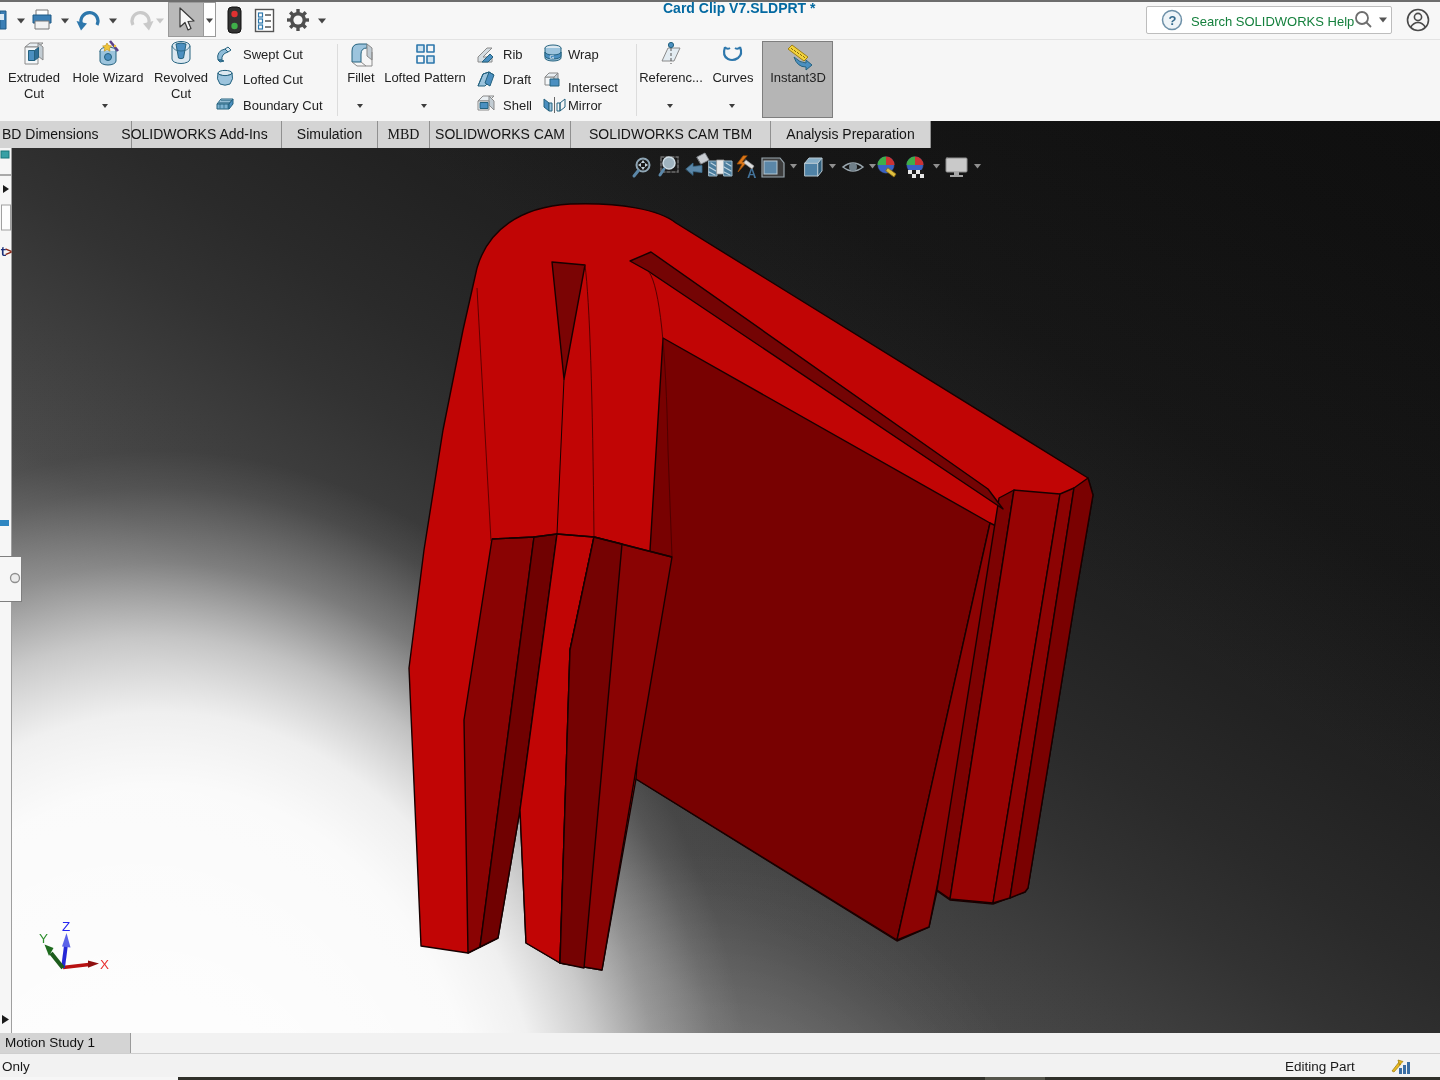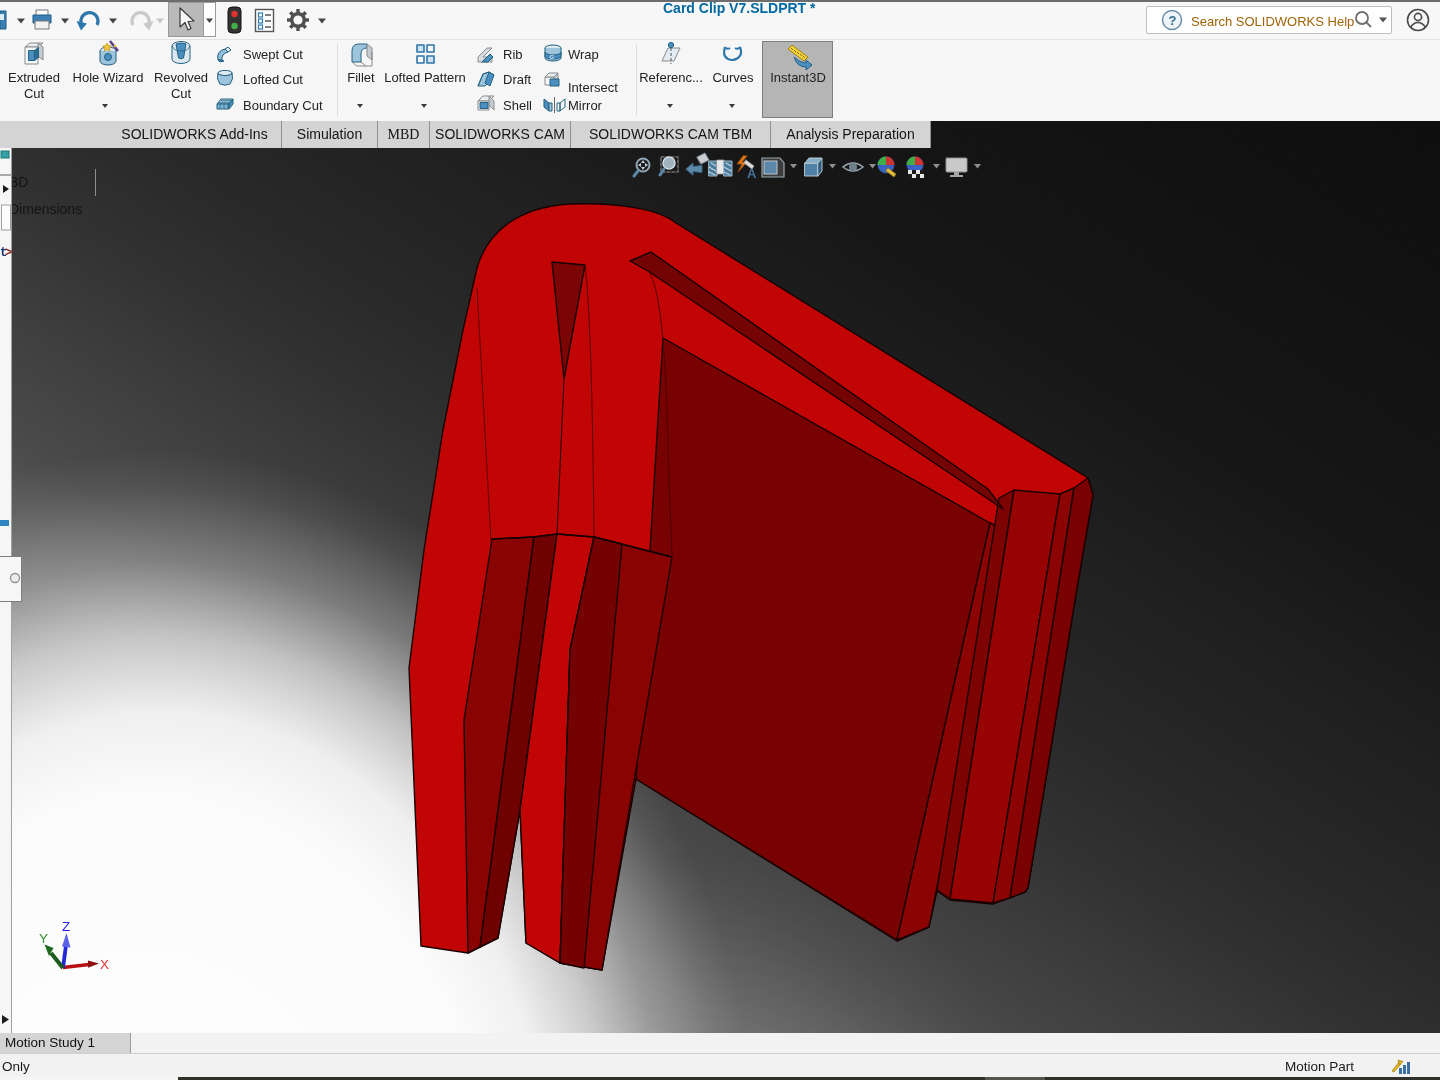--- a/index.html
+++ b/index.html
@@ -2,21 +2,21 @@
 <html><head>
 <meta charset="utf-8">
 <style>
 * { margin:0; padding:0; box-sizing:border-box; }
 html,body { width:1440px; height:1080px; overflow:hidden; font-family:"Liberation Sans", sans-serif; background:#f6f6f6;}
 #page { position:relative; width:1440px; height:1080px; }
 .abs { position:absolute; }
 #titlebar { left:0; top:0; width:1440px; height:39px; background:#f7f7f7; border-top:2px solid #6d6d6d; }
 #titletext { left:663px; top:0; width:240px; font-size:14px; color:#0369a1; white-space:nowrap;font-weight:bold; }
 #searchbox { left:1146px; top:6px; width:246px; height:28px; background:#fff; border:1px solid #bdbdbd; border-radius:2px; }
-#searchtext { left:1191px; top:14px; font-size:13px; color:#a16207; }
+#searchtext { left:1191px; top:14px; font-size:13px; color:#15803d; }
 #ribbon { left:0; top:39px; width:1440px; height:82px; background:#f6f6f6; border-top:1px solid #e3e3e3; }
 .rlbl { position:absolute; font-size:13px; color:#222; text-align:center; white-space:nowrap; }
 .sep { position:absolute; width:1px; background:#dcdcdc; top:44px; height:72px; }
 .caret { position:absolute; width:0; height:0; border-left:3.5px solid transparent; border-right:3.5px solid transparent; border-top:4.5px solid #3c3c3c; }
 #instant3d { left:762px; top:41px; width:71px; height:77px; background:#b5b5b5; border:1px solid #7e7e7e; }
 #tabs { left:0; top:121px; width:931px; height:27px; background:#d4d4d4; }
 .tab { position:absolute; top:121px; height:27px; font-size:14px; color:#141414; line-height:27px; border-right:1px solid #909090; text-align:center; }
 #leftstrip { left:0; top:148px; width:12px; height:885px; background:#f6f6f6; border-right:1px solid #9f9f9f; }
 #lefthandle { left:0; top:556px; width:22px; height:46px; background:#f6f6f6; border:1px solid #7f7f7f; border-left:none; }
 #motionbar { left:0; top:1033px; width:1440px; height:21px; background:#f2f2f2; border-bottom:1px solid #cfcfcf;}
@@ -360,21 +360,21 @@
   <div class="sep" style="left:636px;"></div>
   <div class="caret" style="left:102px;top:104px;"></div>
   <div class="caret" style="left:357px;top:104px;"></div>
   <div class="caret" style="left:421px;top:104px;"></div>
   <div class="caret" style="left:667px;top:104px;"></div>
   <div class="caret" style="left:729px;top:104px;"></div>
 </div>
 
 <div id="tabs" class="abs"></div>
 <div id="tablist">
-  <div class="tab" style="left:0;width:96px;text-align:left;padding-left:9px;margin-top:48px;">BD Dimensions</div>
+  <div class="tab" style="left:0;width:132px;text-align:left;padding-left:2px;">BD Dimensions</div>
   <div class="tab" style="left:108px;width:174px;">SOLIDWORKS Add-Ins</div>
   <div class="tab" style="left:282px;width:96px;">Simulation</div>
   <div class="tab" style="left:378px;width:52px;font-family:Liberation Serif, serif;">MBD</div>
   <div class="tab" style="left:430px;width:141px;">SOLIDWORKS CAM</div>
   <div class="tab" style="left:571px;width:200px;">SOLIDWORKS CAM TBM</div>
   <div class="tab" style="left:771px;width:160px;">Analysis Preparation</div>
 </div>
 
 <div id="leftstrip" class="abs"></div>
 <div id="lefthandle" class="abs"></div>
@@ -387,21 +387,21 @@
   <text x="5" y="108" font-size="12" font-weight="bold" fill="#8a2a1a" font-family="Liberation Mono">&gt;</text>
   <rect x="0" y="372" width="9" height="6" fill="#2e86c1"></rect>
   <circle cx="15" cy="430" r="4.5" fill="#ececec" stroke="#8f8f8f" stroke-width="1.3"></circle>
   <path d="M2,867 L9,871.5 L2,876 Z" fill="#1a1a1a"></path>
 </svg>
 
 <div id="motionbar" class="abs"></div>
 <div id="motiontab" class="abs">Motion Study 1</div>
 <div id="statusbar" class="abs"></div>
 <div class="abs" style="left:2px;top:1059px;font-size:13.5px;color:#1a1a1a;">Only</div>
-<div class="abs" style="left:1285px;top:1059px;font-size:13.5px;color:#1a1a1a;">Motion Part</div>
+<div class="abs" style="left:1285px;top:1059px;font-size:13.5px;color:#1a1a1a;">Editing Part</div>
 <svg class="abs" style="left:1390px;top:1059px" width="20" height="16" viewBox="0 0 20 16" id="statico">
   <rect x="9" y="9" width="3" height="6" fill="#3a6ea5"></rect>
   <rect x="13" y="6" width="3" height="9" fill="#3a6ea5"></rect>
   <rect x="17" y="3" width="3" height="12" fill="#3a6ea5"></rect>
   <path d="M2,12 L9,3 L11,5 L4,13 Z" fill="#e8b820" stroke="#9a7a08" stroke-width="0.7"></path>
   <path d="M8,1 L13,2.5 L9.5,6 Z" fill="#e8b820" stroke="#9a7a08" stroke-width="0.7"></path>
 </svg>
 <div id="bottomdark" class="abs"></div>
 <div id="bottomdark2" class="abs"></div>
 

